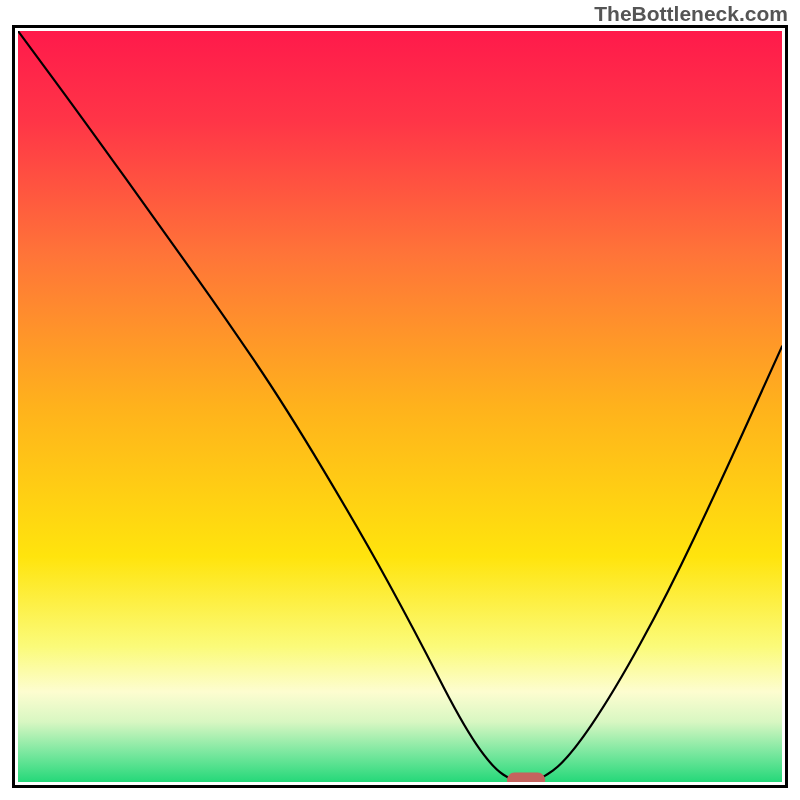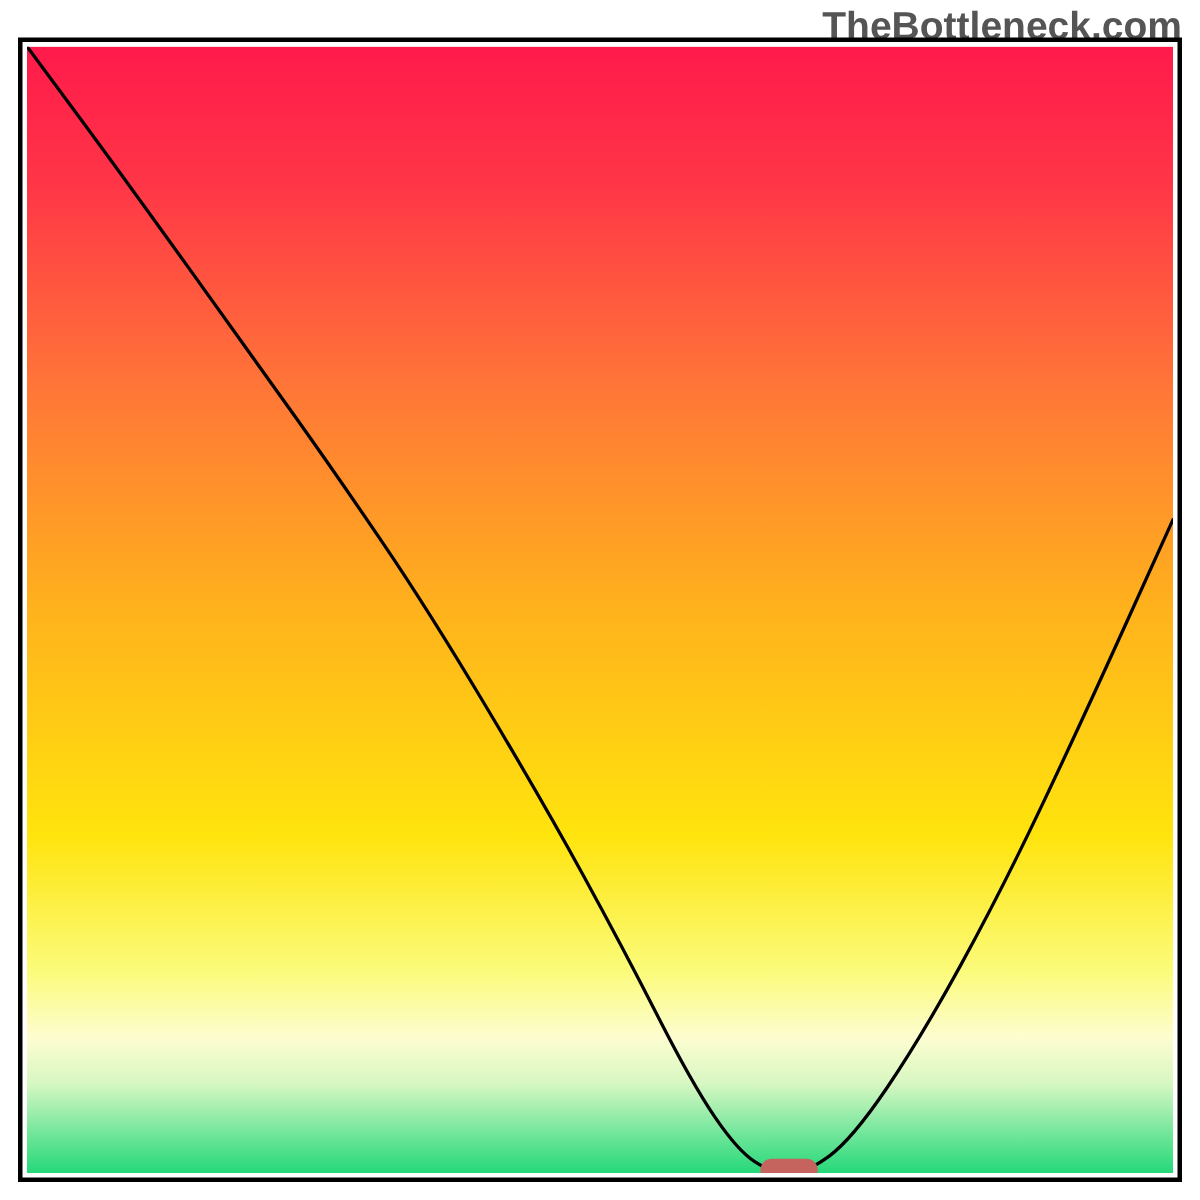--- a/index.html
+++ b/index.html
@@ -17,21 +17,21 @@
     width: 776px;
     height: 763px;
     border: 3px solid #000000;
     box-sizing: border-box;
   }
   .watermark {
     position: absolute;
     top: 2px;
     right: 12px;
     font-family: Arial, Helvetica, sans-serif;
-    font-size: 26px;
+    font-size: 21px;
     font-weight: bold;
     color: #555555;
     letter-spacing: 0px;
   }
   .plot-area {
     position: absolute;
     left: 3px;
     top: 3px;
     right: 3px;
     bottom: 3px;

